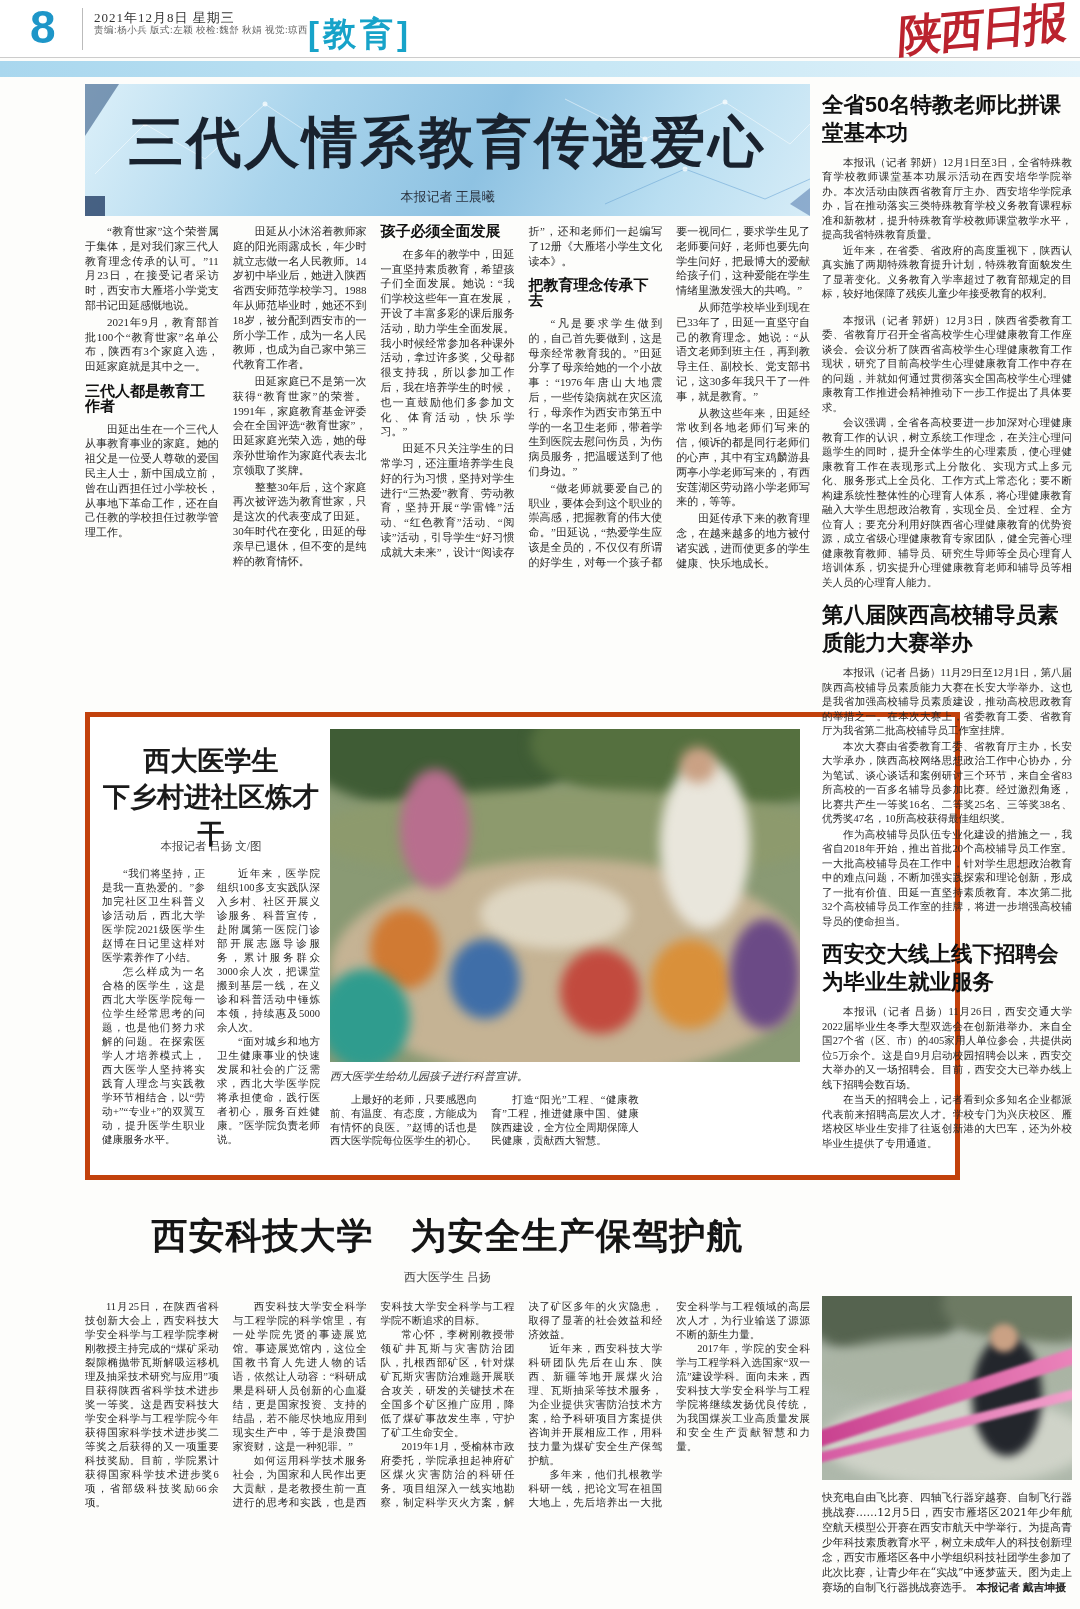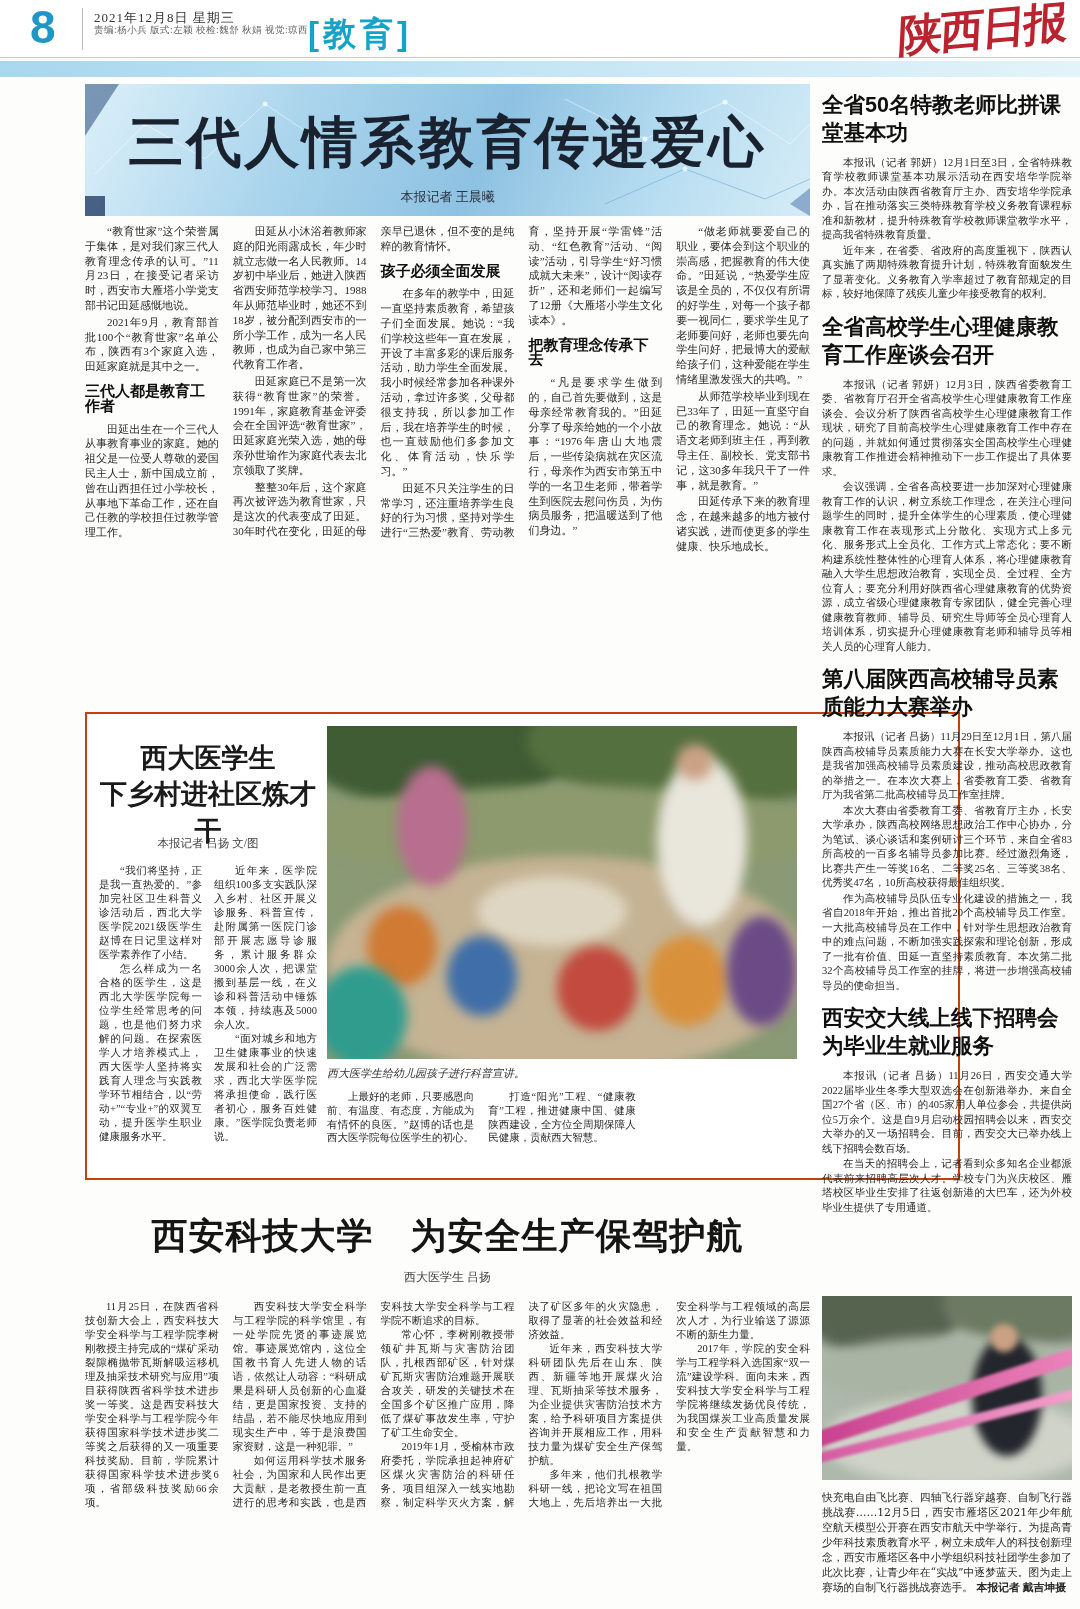--- a/index.html
+++ b/index.html
@@ -26,21 +26,21 @@
     font-family:"Liberation Sans",sans-serif; font-size:55px; font-weight:900; color:#19222e; letter-spacing:3px; }
   .banner-byline { position:absolute; left:0; right:0; bottom:10px; text-align:center; font-size:13px; color:#2a3340; }
   
   .para { text-indent:2em; text-align:justify; }
   .subhead { font-family:"Liberation Sans",sans-serif; font-weight:700; font-size:15px; color:#111111; margin:10px 0 8px 0; }
   
   .main-body { position:absolute; left:85px; top:224px; width:725px; height:478px; overflow:hidden;
     column-count:5; column-gap:14px; font-size:11px; line-height:14.8px; }
   .main-body p { margin-bottom:2px; }
   
-  .boxart { position:absolute; left:85px; top:712px; width:875px; height:468px; border:2px solid #c2410c; background:#ffffff; }
+  .boxart { position:absolute; left:85px; top:712px; width:875px; height:468px; border:5px solid #c2410c; background:#ffffff; }
   .box-title { position:absolute; left:12px; top:26px; width:218px; text-align:center;
     font-family:"Liberation Serif",serif; font-weight:700; font-size:27px; color:#1a1a1a; line-height:1.35; }
   .box-byline { position:absolute; left:12px; top:122px; width:218px; text-align:center; font-size:11.5px; color:#444444; }
   .box-left { position:absolute; left:12px; top:150px; width:218px; height:300px; overflow:hidden;
     column-count:2; column-gap:12px; font-size:10.5px; line-height:14px; }
   .box-photo { position:absolute; left:240px; top:12px; width:470px; height:333px; overflow:hidden; background:#8a9a74; }
   .blob { position:absolute; border-radius:50%; filter:blur(6px); }
   .box-caption { position:absolute; left:240px; top:352px; width:470px; font-size:11px; color:#333333; font-family:"DejaVu Serif",serif; font-style:italic; }
   .box-bottom { position:absolute; left:240px; top:376px; width:470px; height:82px; overflow:hidden;
     column-count:3; column-gap:14px; font-size:10.5px; line-height:13.8px; }
@@ -102,20 +102,21 @@
     <p class="para">田延从小沐浴着教师家庭的阳光雨露成长，年少时就立志做一名人民教师。14岁初中毕业后，她进入陕西省西安师范学校学习。1988年从师范毕业时，她还不到18岁，被分配到西安市的一所小学工作，成为一名人民教师，也成为自己家中第三代教育工作者。</p>
     <p class="para">田延家庭已不是第一次获得“教育世家”的荣誉。1991年，家庭教育基金评委会在全国评选“教育世家”，田延家庭光荣入选，她的母亲孙世瑜作为家庭代表去北京领取了奖牌。</p>
     <p class="para">整整30年后，这个家庭再次被评选为教育世家，只是这次的代表变成了田延。30年时代在变化，田延的母亲早已退休，但不变的是纯粹的教育情怀。</p>
     <h3 class="subhead">孩子必须全面发展</h3>
     <p class="para">在多年的教学中，田延一直坚持素质教育，希望孩子们全面发展。她说：“我们学校这些年一直在发展，开设了丰富多彩的课后服务活动，助力学生全面发展。我小时候经常参加各种课外活动，拿过许多奖，父母都很支持我，所以参加工作后，我在培养学生的时候，也一直鼓励他们多参加文化、体育活动，快乐学习。”</p>
     <p class="para">田延不只关注学生的日常学习，还注重培养学生良好的行为习惯，坚持对学生进行“三热爱”教育、劳动教育，坚持开展“学雷锋”活动、“红色教育”活动、“阅读”活动，引导学生“好习惯成就大未来”，设计“阅读存折”，还和老师们一起编写了12册《大雁塔小学生文化读本》。</p>
     <h3 class="subhead">把教育理念传承下去</h3>
     <p class="para">“凡是要求学生做到的，自己首先要做到，这是母亲经常教育我的。”田延分享了母亲给她的一个小故事：“1976年唐山大地震后，一些传染病就在灾区流行，母亲作为西安市第五中学的一名卫生老师，带着学生到医院去慰问伤员，为伤病员服务，把温暖送到了他们身边。”</p>
     <p class="para">“做老师就要爱自己的职业，要体会到这个职业的崇高感，把握教育的伟大使命。”田延说，“热爱学生应该是全员的，不仅仅有所谓的好学生，对每一个孩子都要一视同仁，要求学生见了老师要问好，老师也要先向学生问好，把最博大的爱献给孩子们，这种爱能在学生情绪里激发强大的共鸣。”</p>
     <p class="para">从师范学校毕业到现在已33年了，田延一直坚守自己的教育理念。她说：“从语文老师到班主任，再到教导主任、副校长、党支部书记，这30多年我只干了一件事，就是教育。”</p>
+    <p class="para">从教这些年来，田延经常收到各地老师们写来的信，倾诉的都是同行老师们的心声，其中有宝鸡麟游县两亭小学老师写来的，有西安莲湖区劳动路小学老师写来的，等等。</p>
     <p class="para">田延传承下来的教育理念，在越来越多的地方被付诸实践，进而使更多的学生健康、快乐地成长。</p>
   </div>
 
   <div class="boxart">
     <div class="box-title">
       <div>西大医学生</div>
       <div>下乡村进社区炼才干</div>
     </div>
     <div class="box-byline">本报记者  吕扬 文/图</div>
     <div class="box-left">
@@ -165,21 +166,20 @@
   <div class="sidebar">
     <div class="sb-flow">
 
       <div class="sb-art">
         <div class="sb-title">全省50名特教老师比拼课堂基本功</div>
         <p>本报讯（记者 郭妍）12月1日至3日，全省特殊教育学校教师课堂基本功展示活动在西安培华学院举办。本次活动由陕西省教育厅主办、西安培华学院承办，旨在推动落实三类特殊教育学校义务教育课程标准和新教材，提升特殊教育学校教师课堂教学水平，提高我省特殊教育质量。</p>
         <p>近年来，在省委、省政府的高度重视下，陕西认真实施了两期特殊教育提升计划，特殊教育面貌发生了显著变化。义务教育入学率超过了教育部规定的目标，较好地保障了残疾儿童少年接受教育的权利。</p>
       </div>
 
       <div class="sb-art">
-        <div class="sb-title">全省高校学生心理健康教育工作座谈会召开</div>
         <p>本报讯（记者 郭妍）12月3日，陕西省委教育工委、省教育厅召开全省高校学生心理健康教育工作座谈会。会议分析了陕西省高校学生心理健康教育工作现状，研究了目前高校学生心理健康教育工作中存在的问题，并就如何通过贯彻落实全国高校学生心理健康教育工作推进会精神推动下一步工作提出了具体要求。</p>
         <p>会议强调，全省各高校要进一步加深对心理健康教育工作的认识，树立系统工作理念，在关注心理问题学生的同时，提升全体学生的心理素质，使心理健康教育工作在表现形式上分散化、实现方式上多元化、服务形式上全员化、工作方式上常态化；要不断构建系统性整体性的心理育人体系，将心理健康教育融入大学生思想政治教育，实现全员、全过程、全方位育人；要充分利用好陕西省心理健康教育的优势资源，成立省级心理健康教育专家团队，健全完善心理健康教育教师、辅导员、研究生导师等全员心理育人培训体系，切实提升心理健康教育老师和辅导员等相关人员的心理育人能力。</p>
       </div>
 
       <div class="sb-art">
         <div class="sb-title">第八届陕西高校辅导员素质能力大赛举办</div>
         <p>本报讯（记者 吕扬）11月29日至12月1日，第八届陕西高校辅导员素质能力大赛在长安大学举办。这也是我省加强高校辅导员素质建设，推动高校思政教育的举措之一。在本次大赛上，省委教育工委、省教育厅为我省第二批高校辅导员工作室挂牌。</p>
         <p>本次大赛由省委教育工委、省教育厅主办，长安大学承办，陕西高校网络思想政治工作中心协办，分为笔试、谈心谈话和案例研讨三个环节，来自全省83所高校的一百多名辅导员参加比赛。经过激烈角逐，比赛共产生一等奖16名、二等奖25名、三等奖38名、优秀奖47名，10所高校获得最佳组织奖。</p>
         <p>作为高校辅导员队伍专业化建设的措施之一，我省自2018年开始，推出首批20个高校辅导员工作室。一大批高校辅导员在工作中，针对学生思想政治教育中的难点问题，不断加强实践探索和理论创新，形成了一批有价值、田延一直坚持素质教育。本次第二批32个高校辅导员工作室的挂牌，将进一步增强高校辅导员的使命担当。</p>
       </div>

